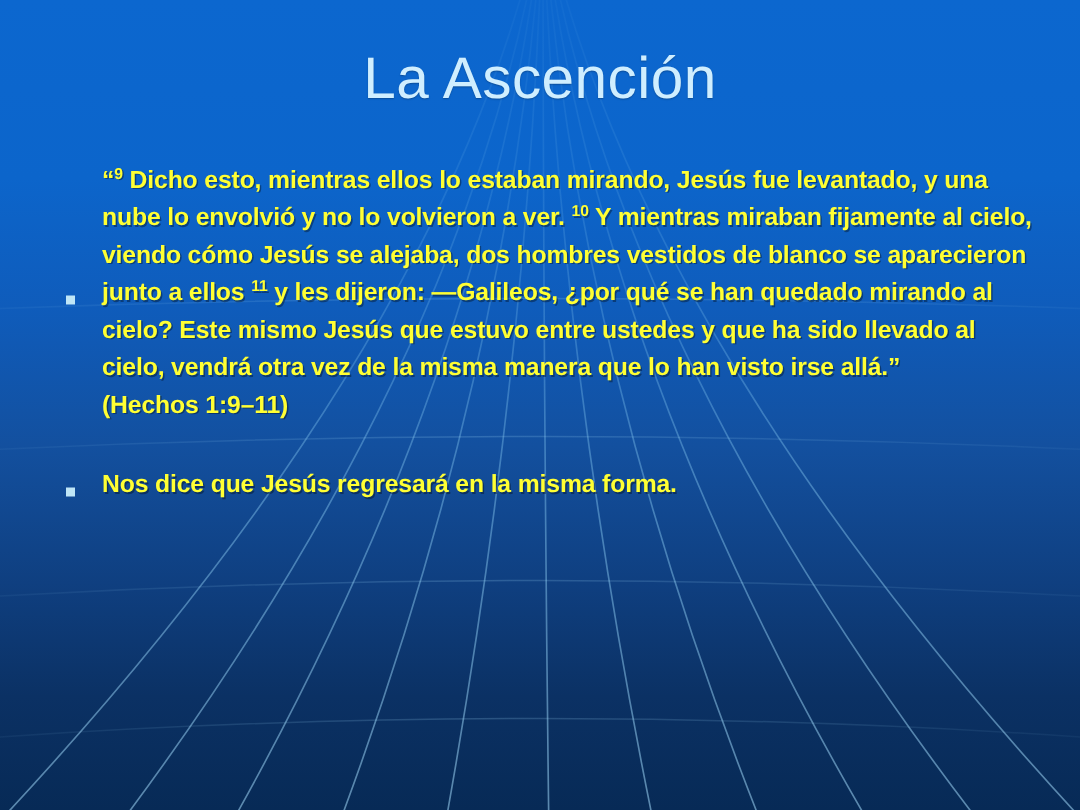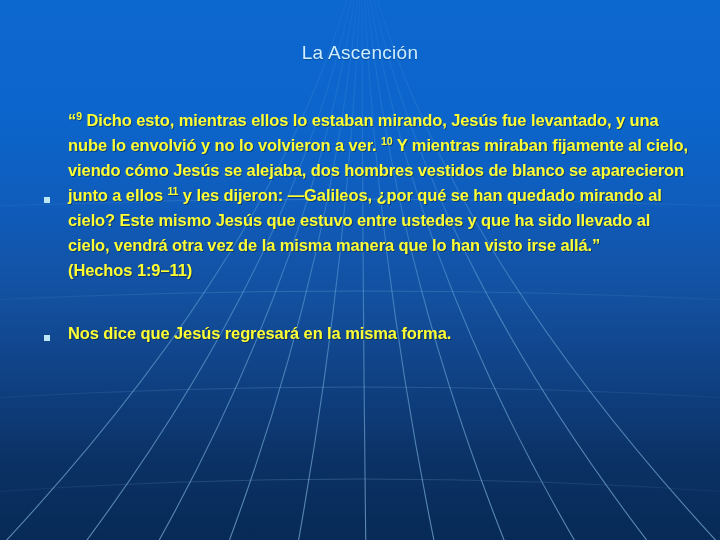--- a/index.html
+++ b/index.html
@@ -35,21 +35,21 @@
   }
 
   
   #title {
     position: absolute;
     left: 0;
     top: 36px;
     width: 720px;
     text-align: center;
     color: #cfeeff;
-    font-size: 19px;
+    font-size: 39px;
     font-weight: 400;
     letter-spacing: 0.3px;
     line-height: 34px;
     text-shadow: 0 1px 1px rgba(0,0,0,0.25);
   }
 
   
   #body {
     position: absolute;
     left: 38px;
@@ -93,21 +93,21 @@
     font-weight: bold;
     vertical-align: 0.55em;
     line-height: 0;
   }
 
   .cite {
     font-weight: bold;
   }
 
   #row-2 { margin-top: 28px; }
-  #row-3 { margin-top: 38px; }
+  #row-3 { margin-top: 28px; }
 </style>
 </head>
 <body>
 
 <div id="slide">
 
   <svg id="bg-art" viewBox="0 0 720 540" preserveAspectRatio="none">
     <defs>
       <linearGradient id="meridFade" x1="0" y1="0" x2="0" y2="1">
         <stop offset="0%" stop-color="#7fc4ef" stop-opacity="0.00"></stop>

